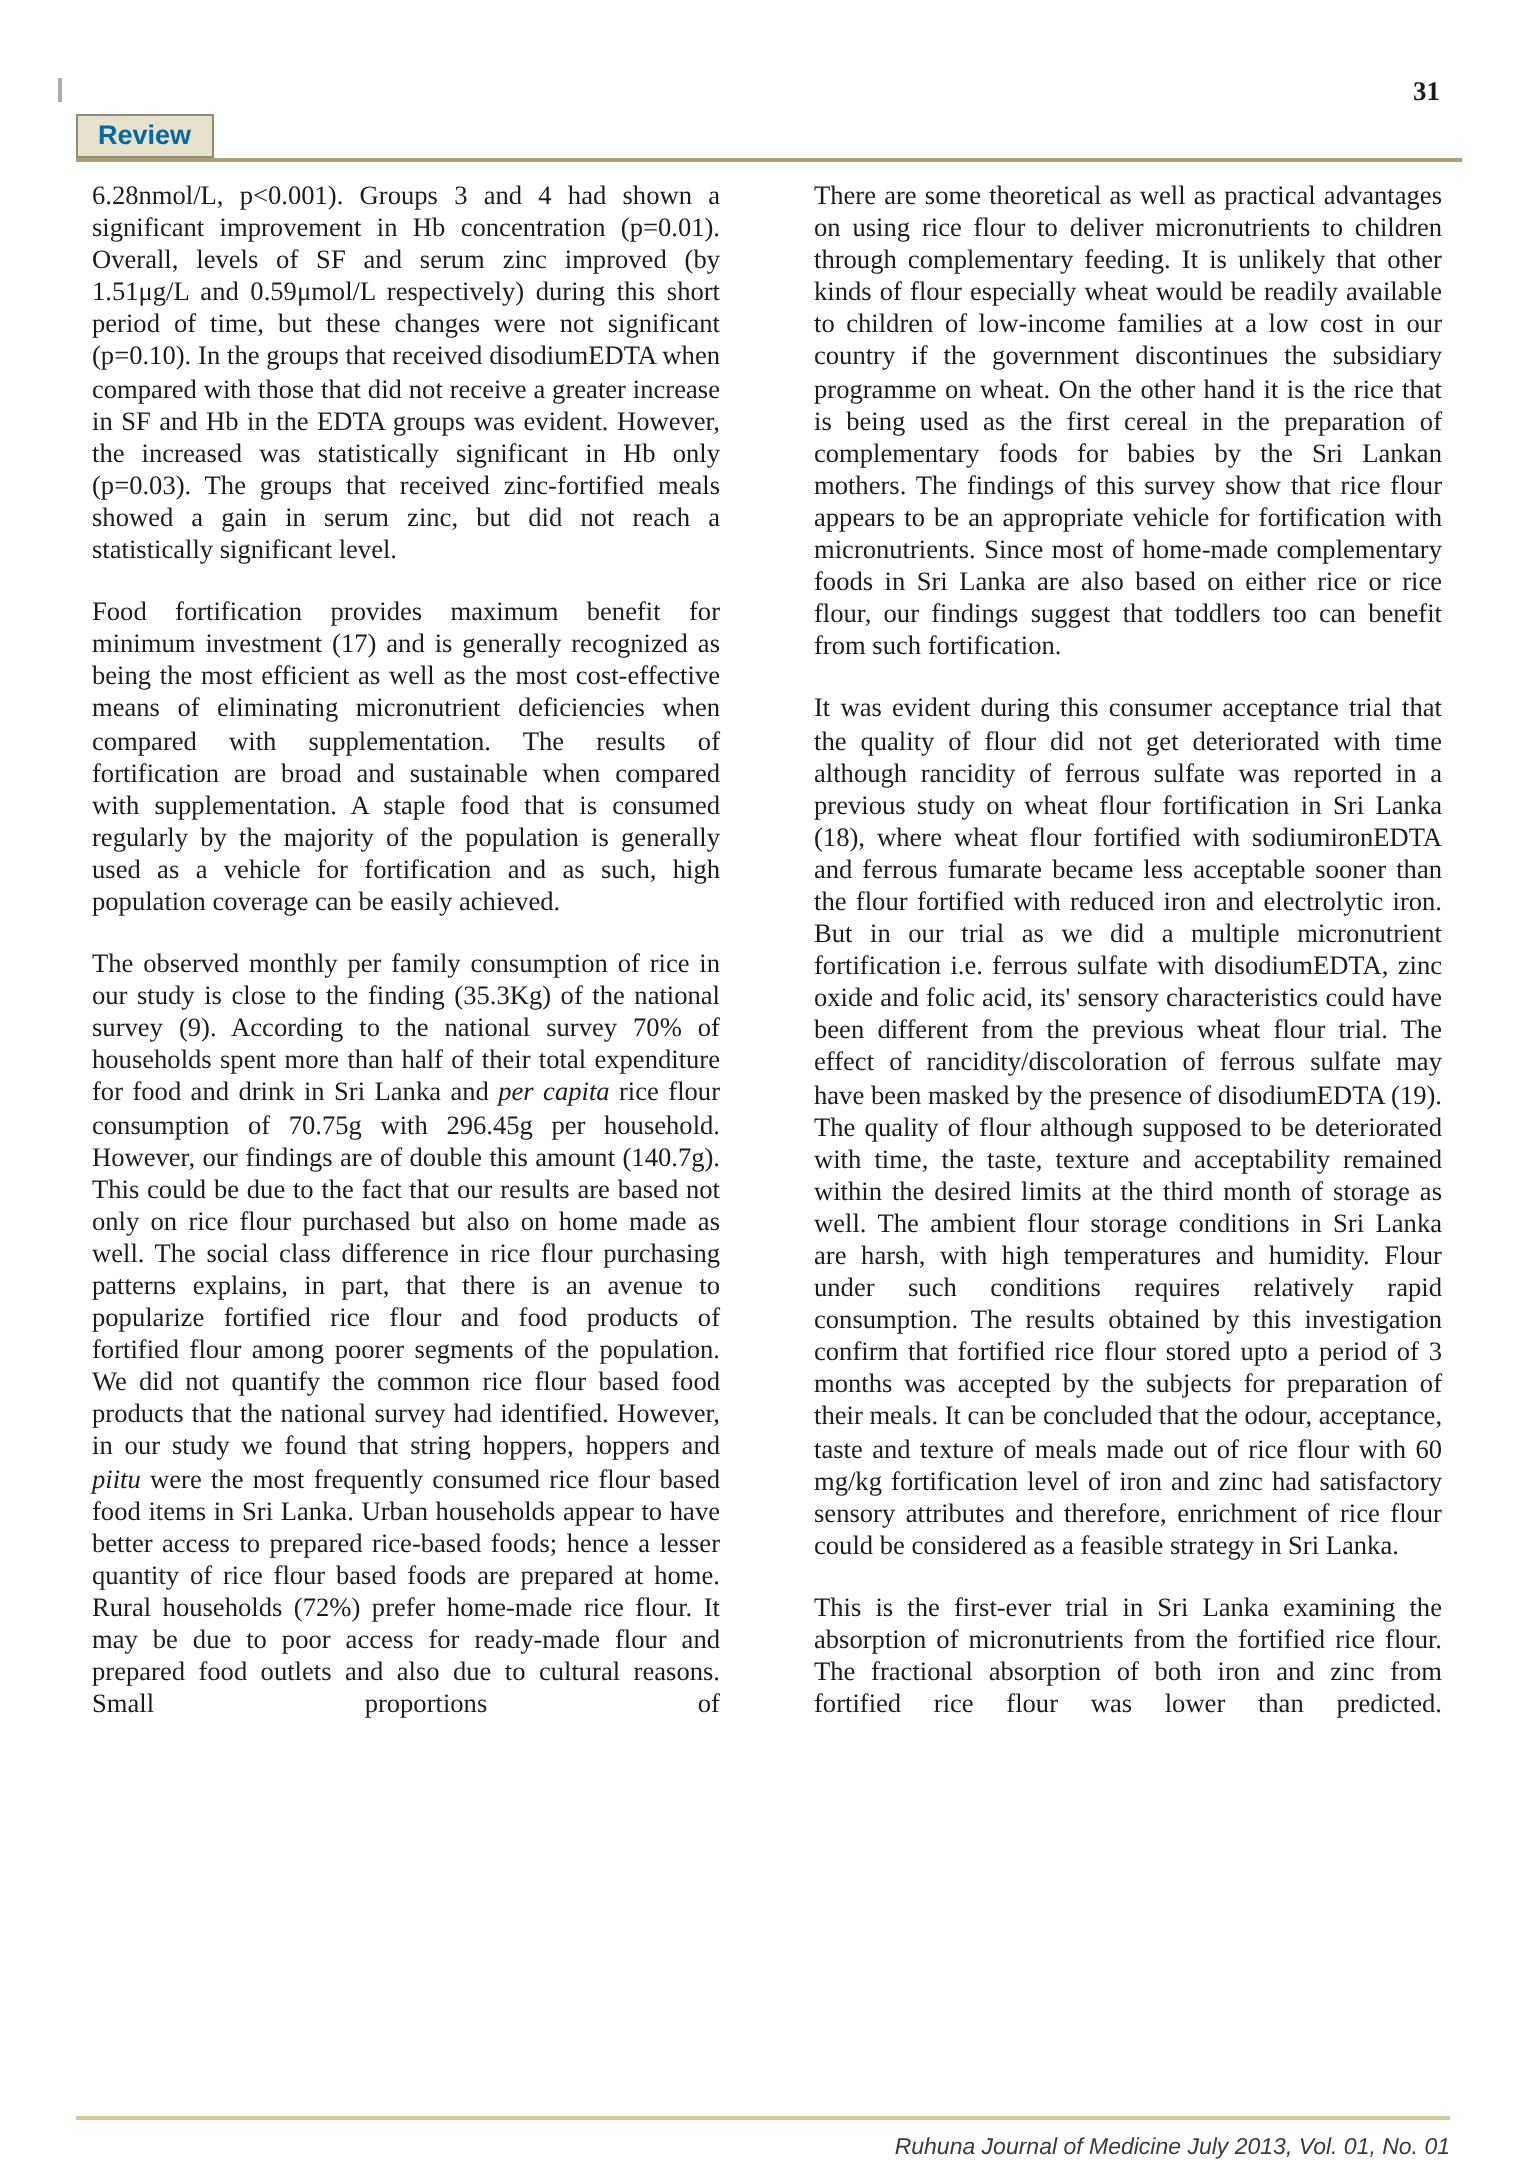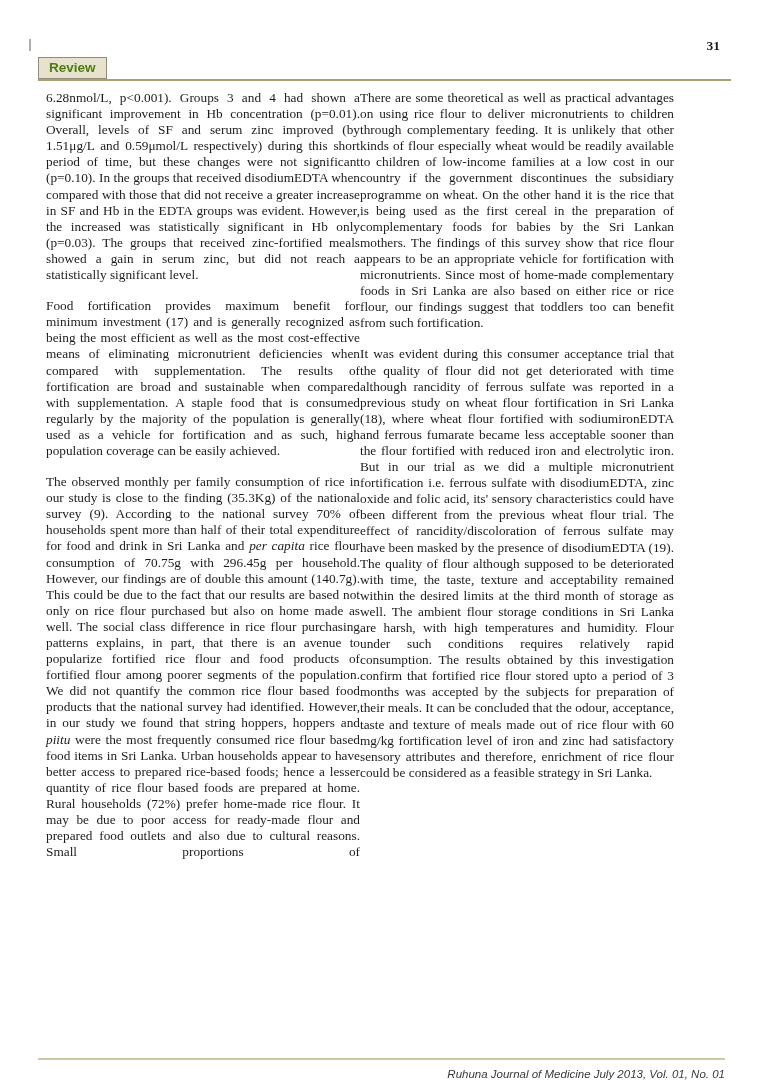--- a/index.html
+++ b/index.html
@@ -37,40 +37,41 @@
     left: 0;
     top: 0;
     height: 22px;
     box-sizing: border-box;
     background: var(--tab-fill, #e7e2cd);
     border: 1px solid var(--tab-border, #8f8c78);
     padding: 2px 10px 0 10px;
     font-family: "Liberation Sans", sans-serif;
     font-weight: bold;
     font-size: 13.5px;
-    color: #4d7c0f;
+    color: #0369a1;
     text-align: center;
   }
   .scan-artifact {
     position: absolute;
     left: 29px;
     top: 39px;
     width: 2px;
     height: 12px;
     background: #6a6a6a;
     opacity: 0.55;
   }
 
   
   .columns {
     position: absolute;
     top: 90px;
     left: 46px;
     width: 675px;
     display: flex;
+    gap: 47px;
   }
   .col {
     width: 314px;
     font-size: 13.3px;
     line-height: 16.1px;
     text-align: justify;
   }
   .col p.para {
     margin: 0 0 15px 0;
   }
@@ -113,18 +114,19 @@
 
 <div class="columns">
   <div class="col">
       <p class="para"><span>6.28nmol/L, p&lt;0.001). Groups 3 and 4 had shown a significant improvement in Hb concentration (p=0.01). Overall, levels of SF and serum zinc improved (by 1.51μg/L and 0.59μmol/L respectively) during this short period of time, but these changes were not significant (p=0.10). In the groups that received disodiumEDTA when compared with those that did not receive a greater increase in SF and Hb in the EDTA groups was evident. However, the increased was statistically significant in Hb only (p=0.03). The groups that received zinc-fortified meals showed a gain in serum zinc, but did not reach a statistically significant level.</span></p>
       <p class="para"><span>Food fortification provides maximum benefit for minimum investment (17) and is generally recognized as being the most efficient as well as the most cost-effective means of eliminating micronutrient deficiencies when compared with supplementation. The results of fortification are broad and sustainable when compared with supplementation. A staple food that is consumed regularly by the majority of the population is generally used as a vehicle for fortification and as such, high population coverage can be easily achieved.</span></p>
       <p class="para justify-last"><span>The observed monthly per family consumption of rice in our study is close to the finding (35.3Kg) of the national survey (9). According to the national survey 70% of households spent more than half of their total expenditure for food and drink in Sri Lanka and </span><span class="italic">per capita</span><span> rice flour consumption of 70.75g with 296.45g per household. However, our findings are of double this amount (140.7g). This could be due to the fact that our results are based not only on rice flour purchased but also on home made as well. The social class difference in rice flour purchasing patterns explains, in part, that there is an avenue to popularize fortified rice flour and food products of fortified flour among poorer segments of the population. We did not quantify the common rice flour based food products that the national survey had identified. However, in our study we found that string hoppers, hoppers and </span><span class="italic">piitu</span><span> were the most frequently consumed rice flour based food items in Sri Lanka. Urban households appear to have better access to prepared rice-based foods; hence a lesser quantity of rice flour based foods are prepared at home. Rural households (72%) prefer home-made rice flour. It may be due to poor access for ready-made flour and prepared food outlets and also due to cultural reasons. Small proportions of</span></p>
     </div>
   <div class="col">
       <p class="para"><span>There are some theoretical as well as practical advantages on using rice flour to deliver micronutrients to children through complementary feeding. It is unlikely that other kinds of flour especially wheat would be readily available to children of low-income families at a low cost in our country if the government discontinues the subsidiary programme on wheat. On the other hand it is the rice that is being used as the first cereal in the preparation of complementary foods for babies by the Sri Lankan mothers. The findings of this survey show that rice flour appears to be an appropriate vehicle for fortification with micronutrients. Since most of home-made complementary foods in Sri Lanka are also based on either rice or rice flour, our findings suggest that toddlers too can benefit from such fortification.</span></p>
       <p class="para"><span>It was evident during this consumer acceptance trial that the quality of flour did not get deteriorated with time although rancidity of ferrous sulfate was reported in a previous study on wheat flour fortification in Sri Lanka (18), where wheat flour fortified with sodiumironEDTA and ferrous fumarate became less acceptable sooner than the flour fortified with reduced iron and electrolytic iron. But in our trial as we did a multiple micronutrient fortification i.e. ferrous sulfate with disodiumEDTA, zinc oxide and folic acid, its' sensory characteristics could have been different from the previous wheat flour trial. The effect of rancidity/discoloration of ferrous sulfate may have been masked by the presence of disodiumEDTA (19). The quality of flour although supposed to be deteriorated with time, the taste, texture and acceptability remained within the desired limits at the third month of storage as well. The ambient flour storage conditions in Sri Lanka are harsh, with high temperatures and humidity. Flour under such conditions requires relatively rapid consumption. The results obtained by this investigation confirm that fortified rice flour stored upto a period of 3 months was accepted by the subjects for preparation of their meals. It can be concluded that the odour, acceptance, taste and texture of meals made out of rice flour with 60 mg/kg fortification level of iron and zinc had satisfactory sensory attributes and therefore, enrichment of rice flour could be considered as a feasible strategy in Sri Lanka.</span></p>
+      <p class="para justify-last"><span>This is the first-ever trial in Sri Lanka examining the absorption of micronutrients from the fortified rice flour. The fractional absorption of both iron and zinc from fortified rice flour was lower than predicted.</span></p>
     </div>
 </div>
 
 <div class="footer">
   <span class="footer-text">Ruhuna Journal of Medicine July 2013, Vol. 01, No. 01</span>
 </div>
 
 </body></html>

